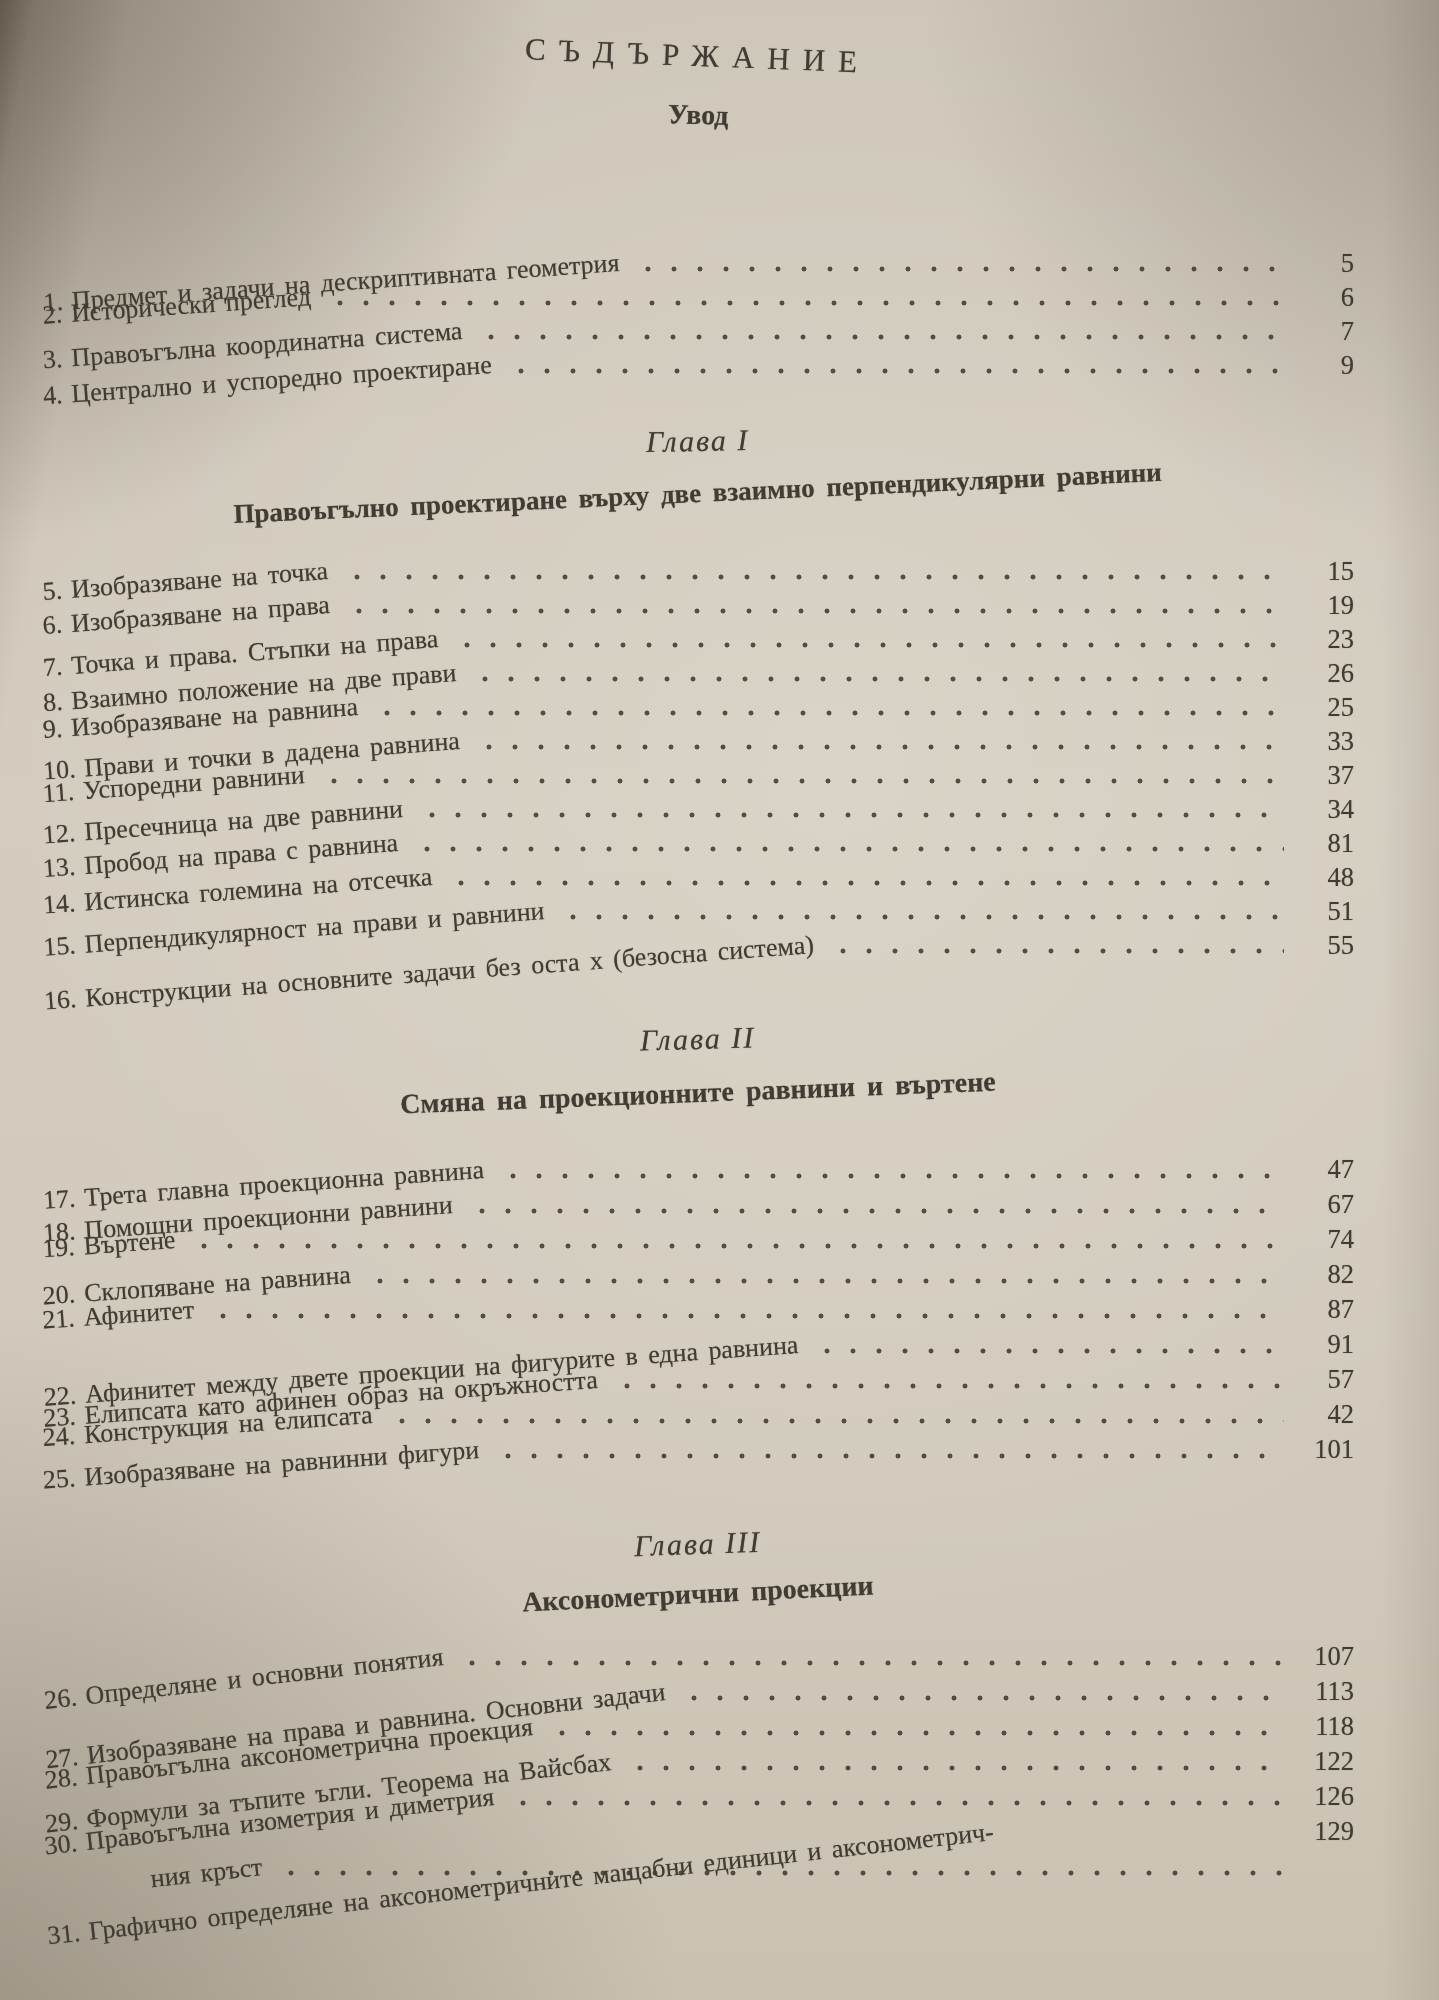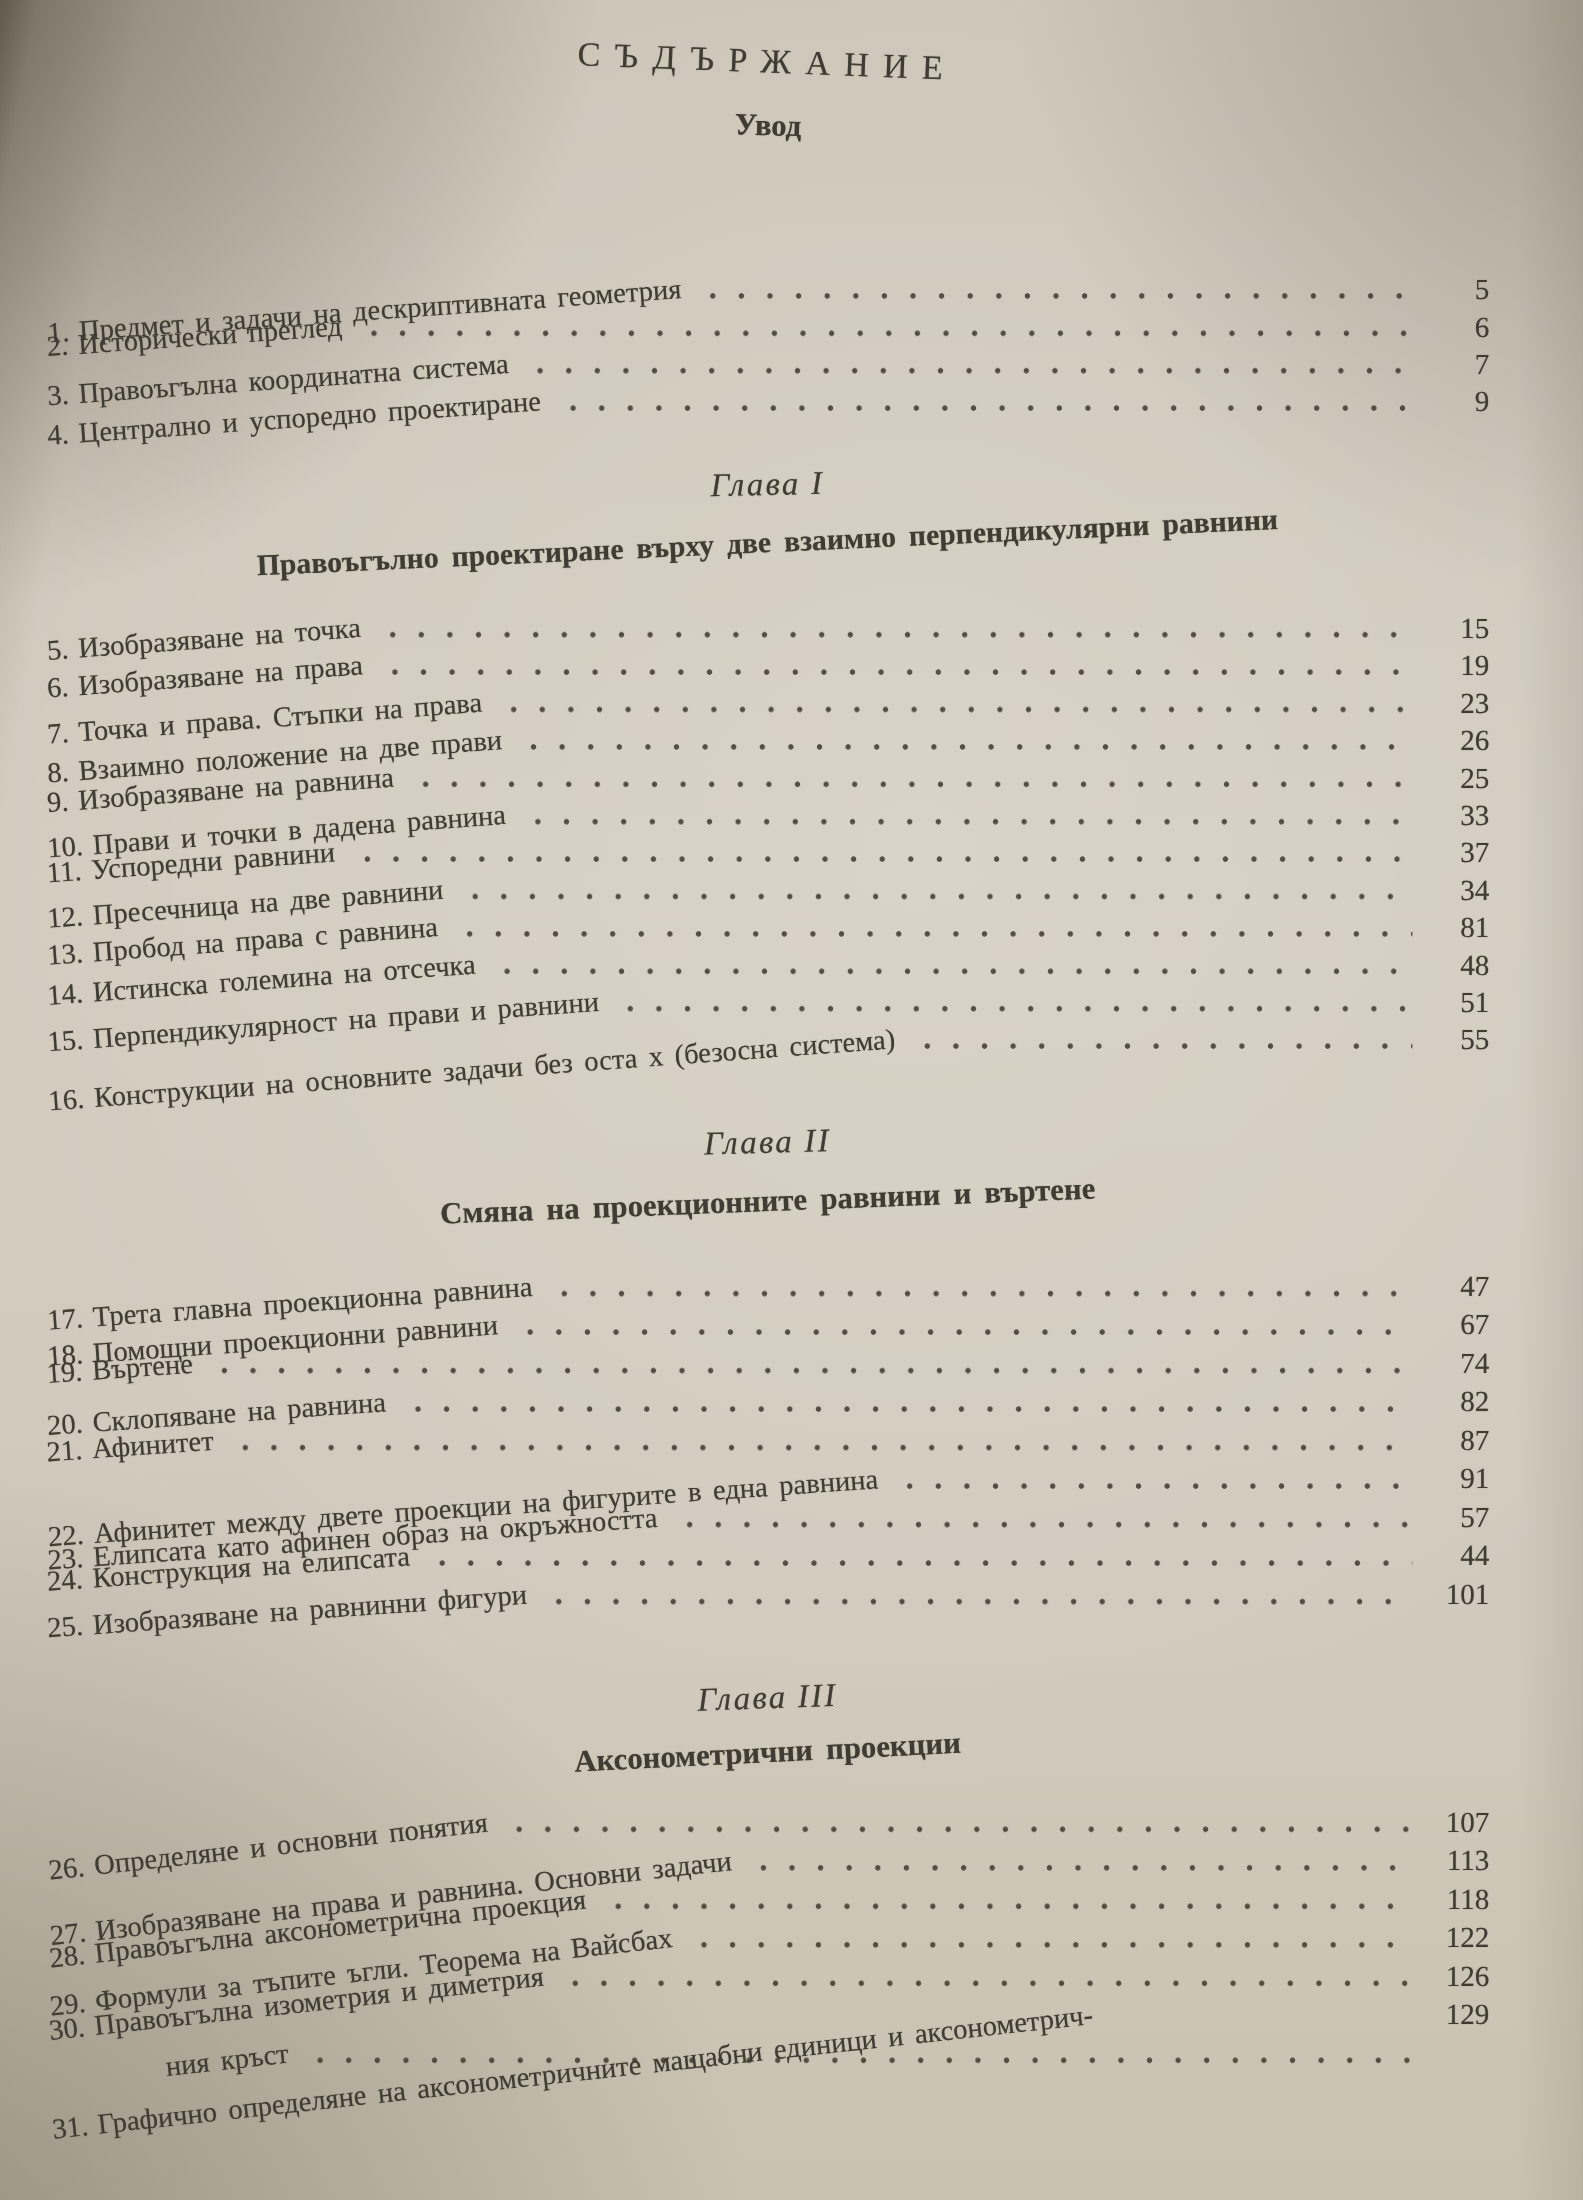--- a/index.html
+++ b/index.html
@@ -290,21 +290,21 @@
             </span>
           <span class="dots"></span>
           <span class="pg">57</span>
         </div>
         <div class="row">
           <span class="lead">
               <span class="num">24.</span>
               <span class="ttl">Конструкция на елипсата</span>
             </span>
           <span class="dots"></span>
-          <span class="pg">44</span>
+          <span class="pg">42</span>
         </div>
         <div class="row">
           <span class="lead">
               <span class="num">25.</span>
               <span class="ttl">Изобразяване на равнинни фигури</span>
             </span>
           <span class="dots"></span>
           <span class="pg">101</span>
         </div>
       </div>

